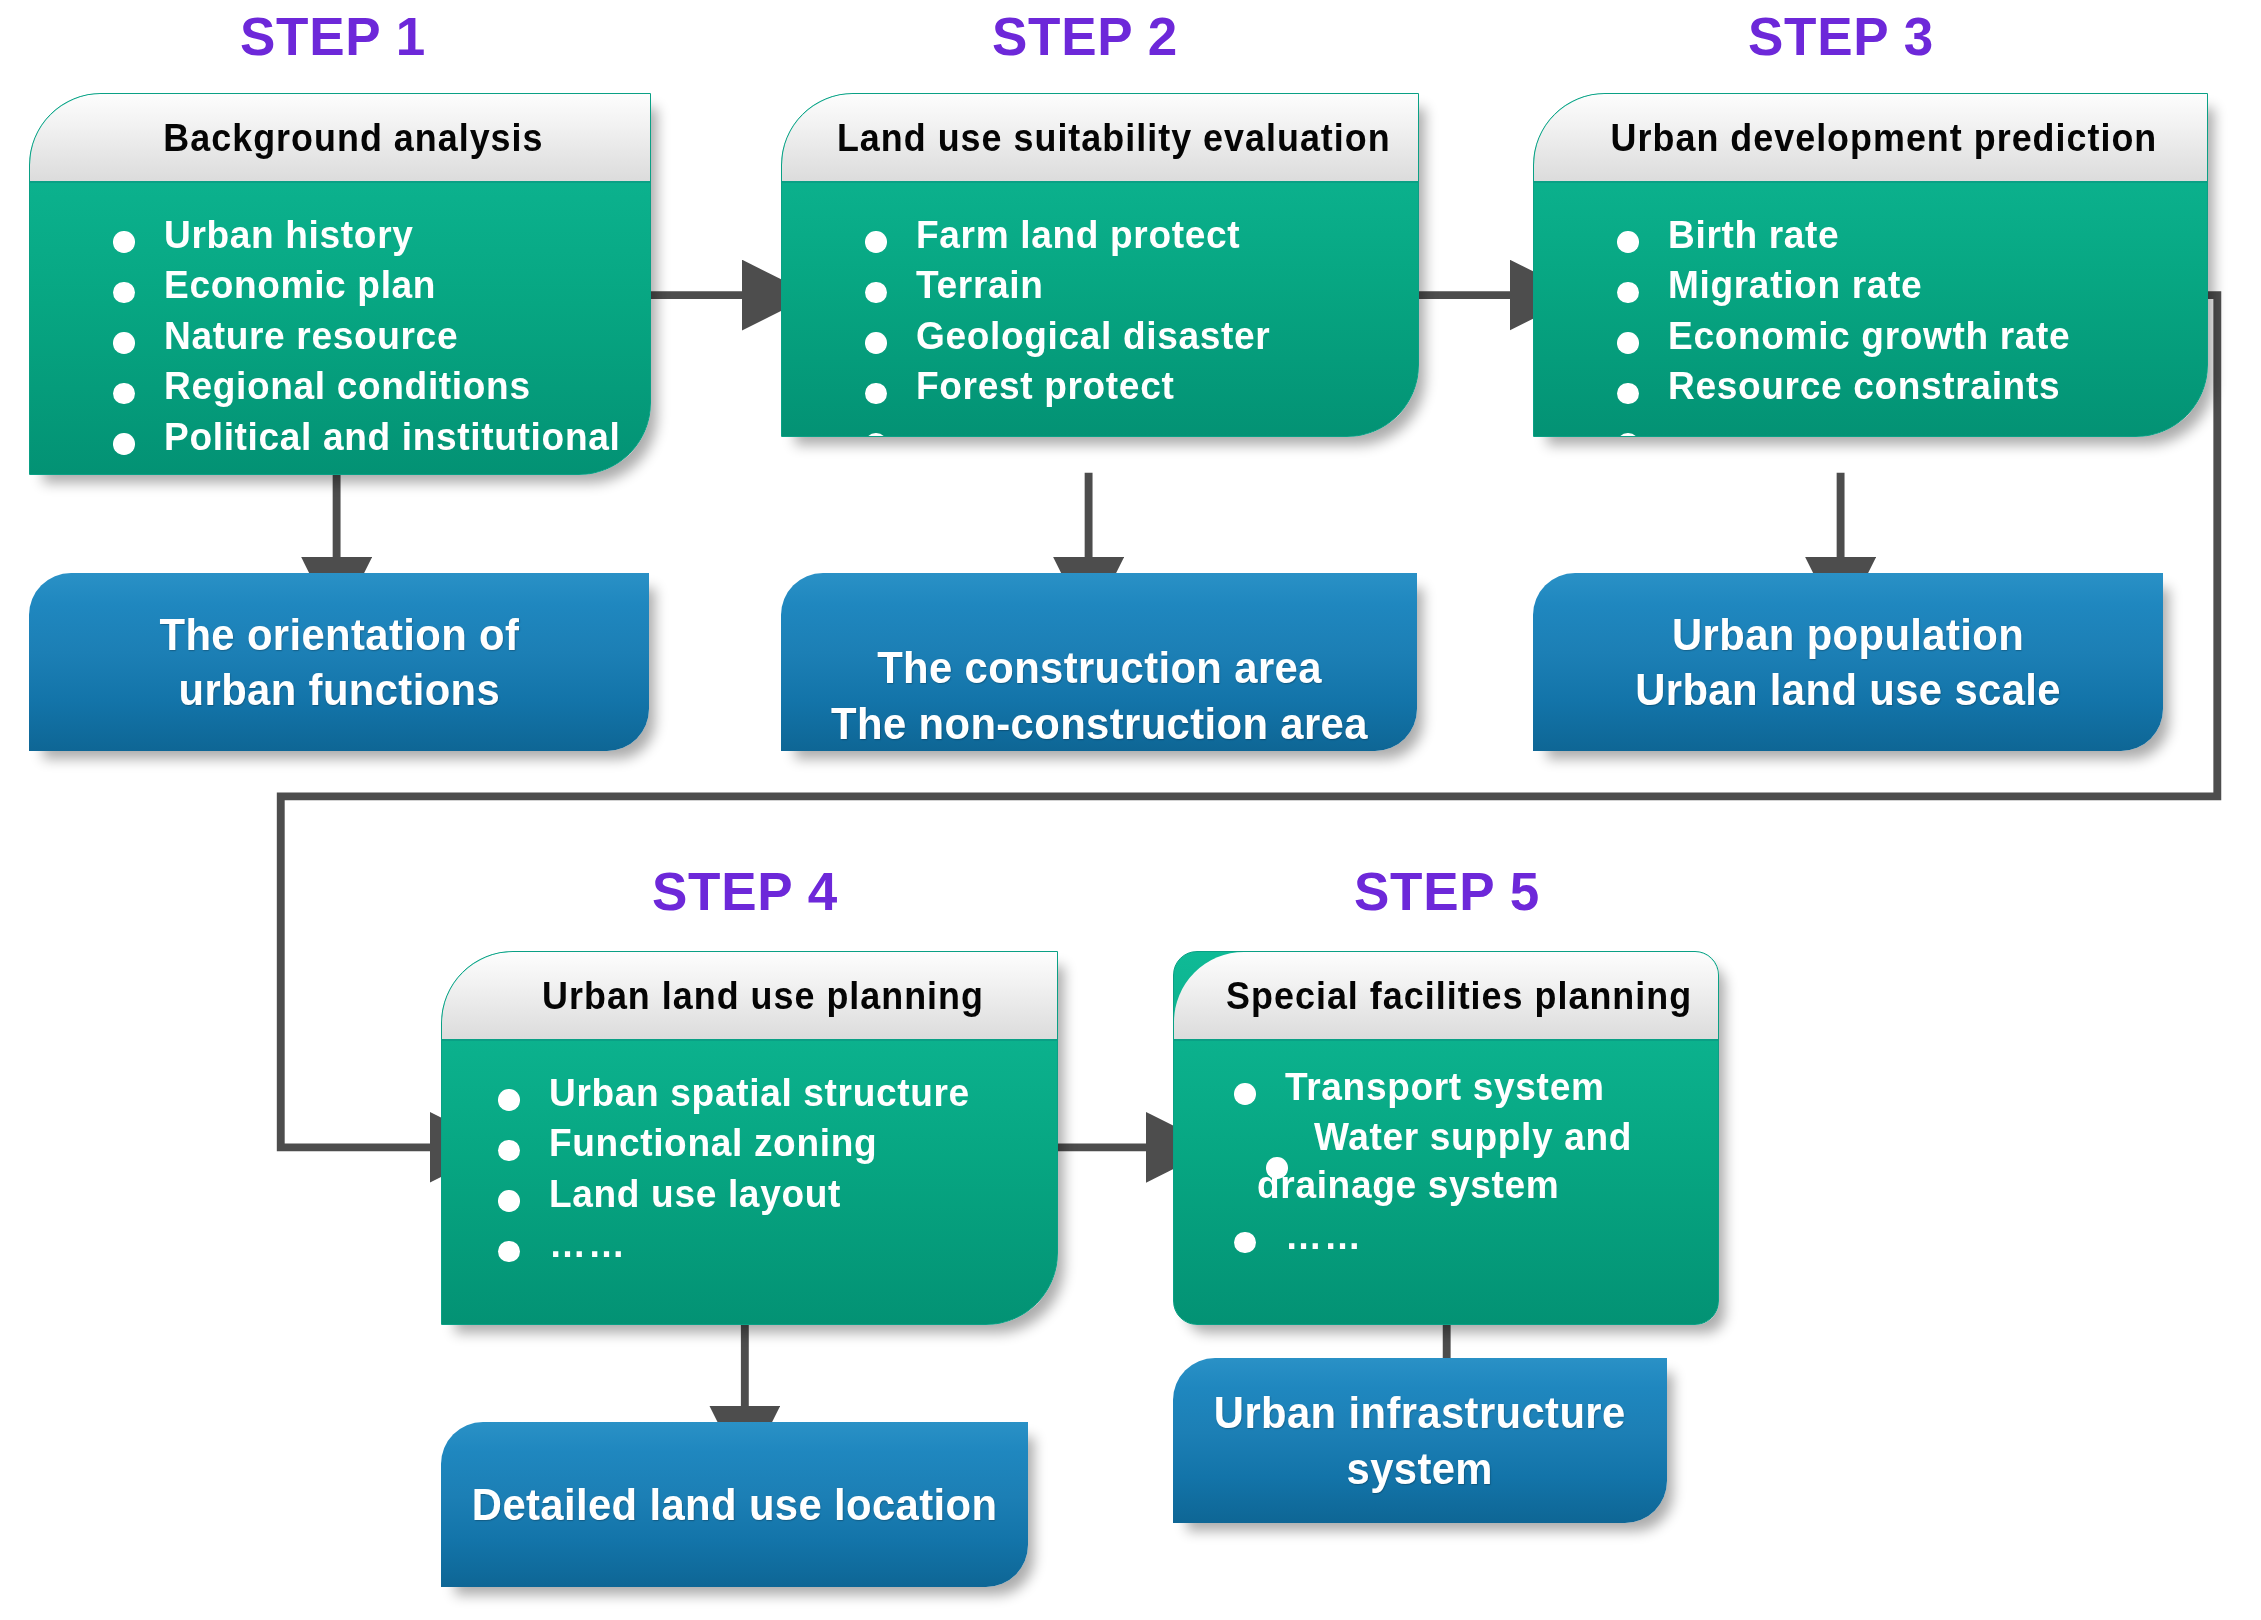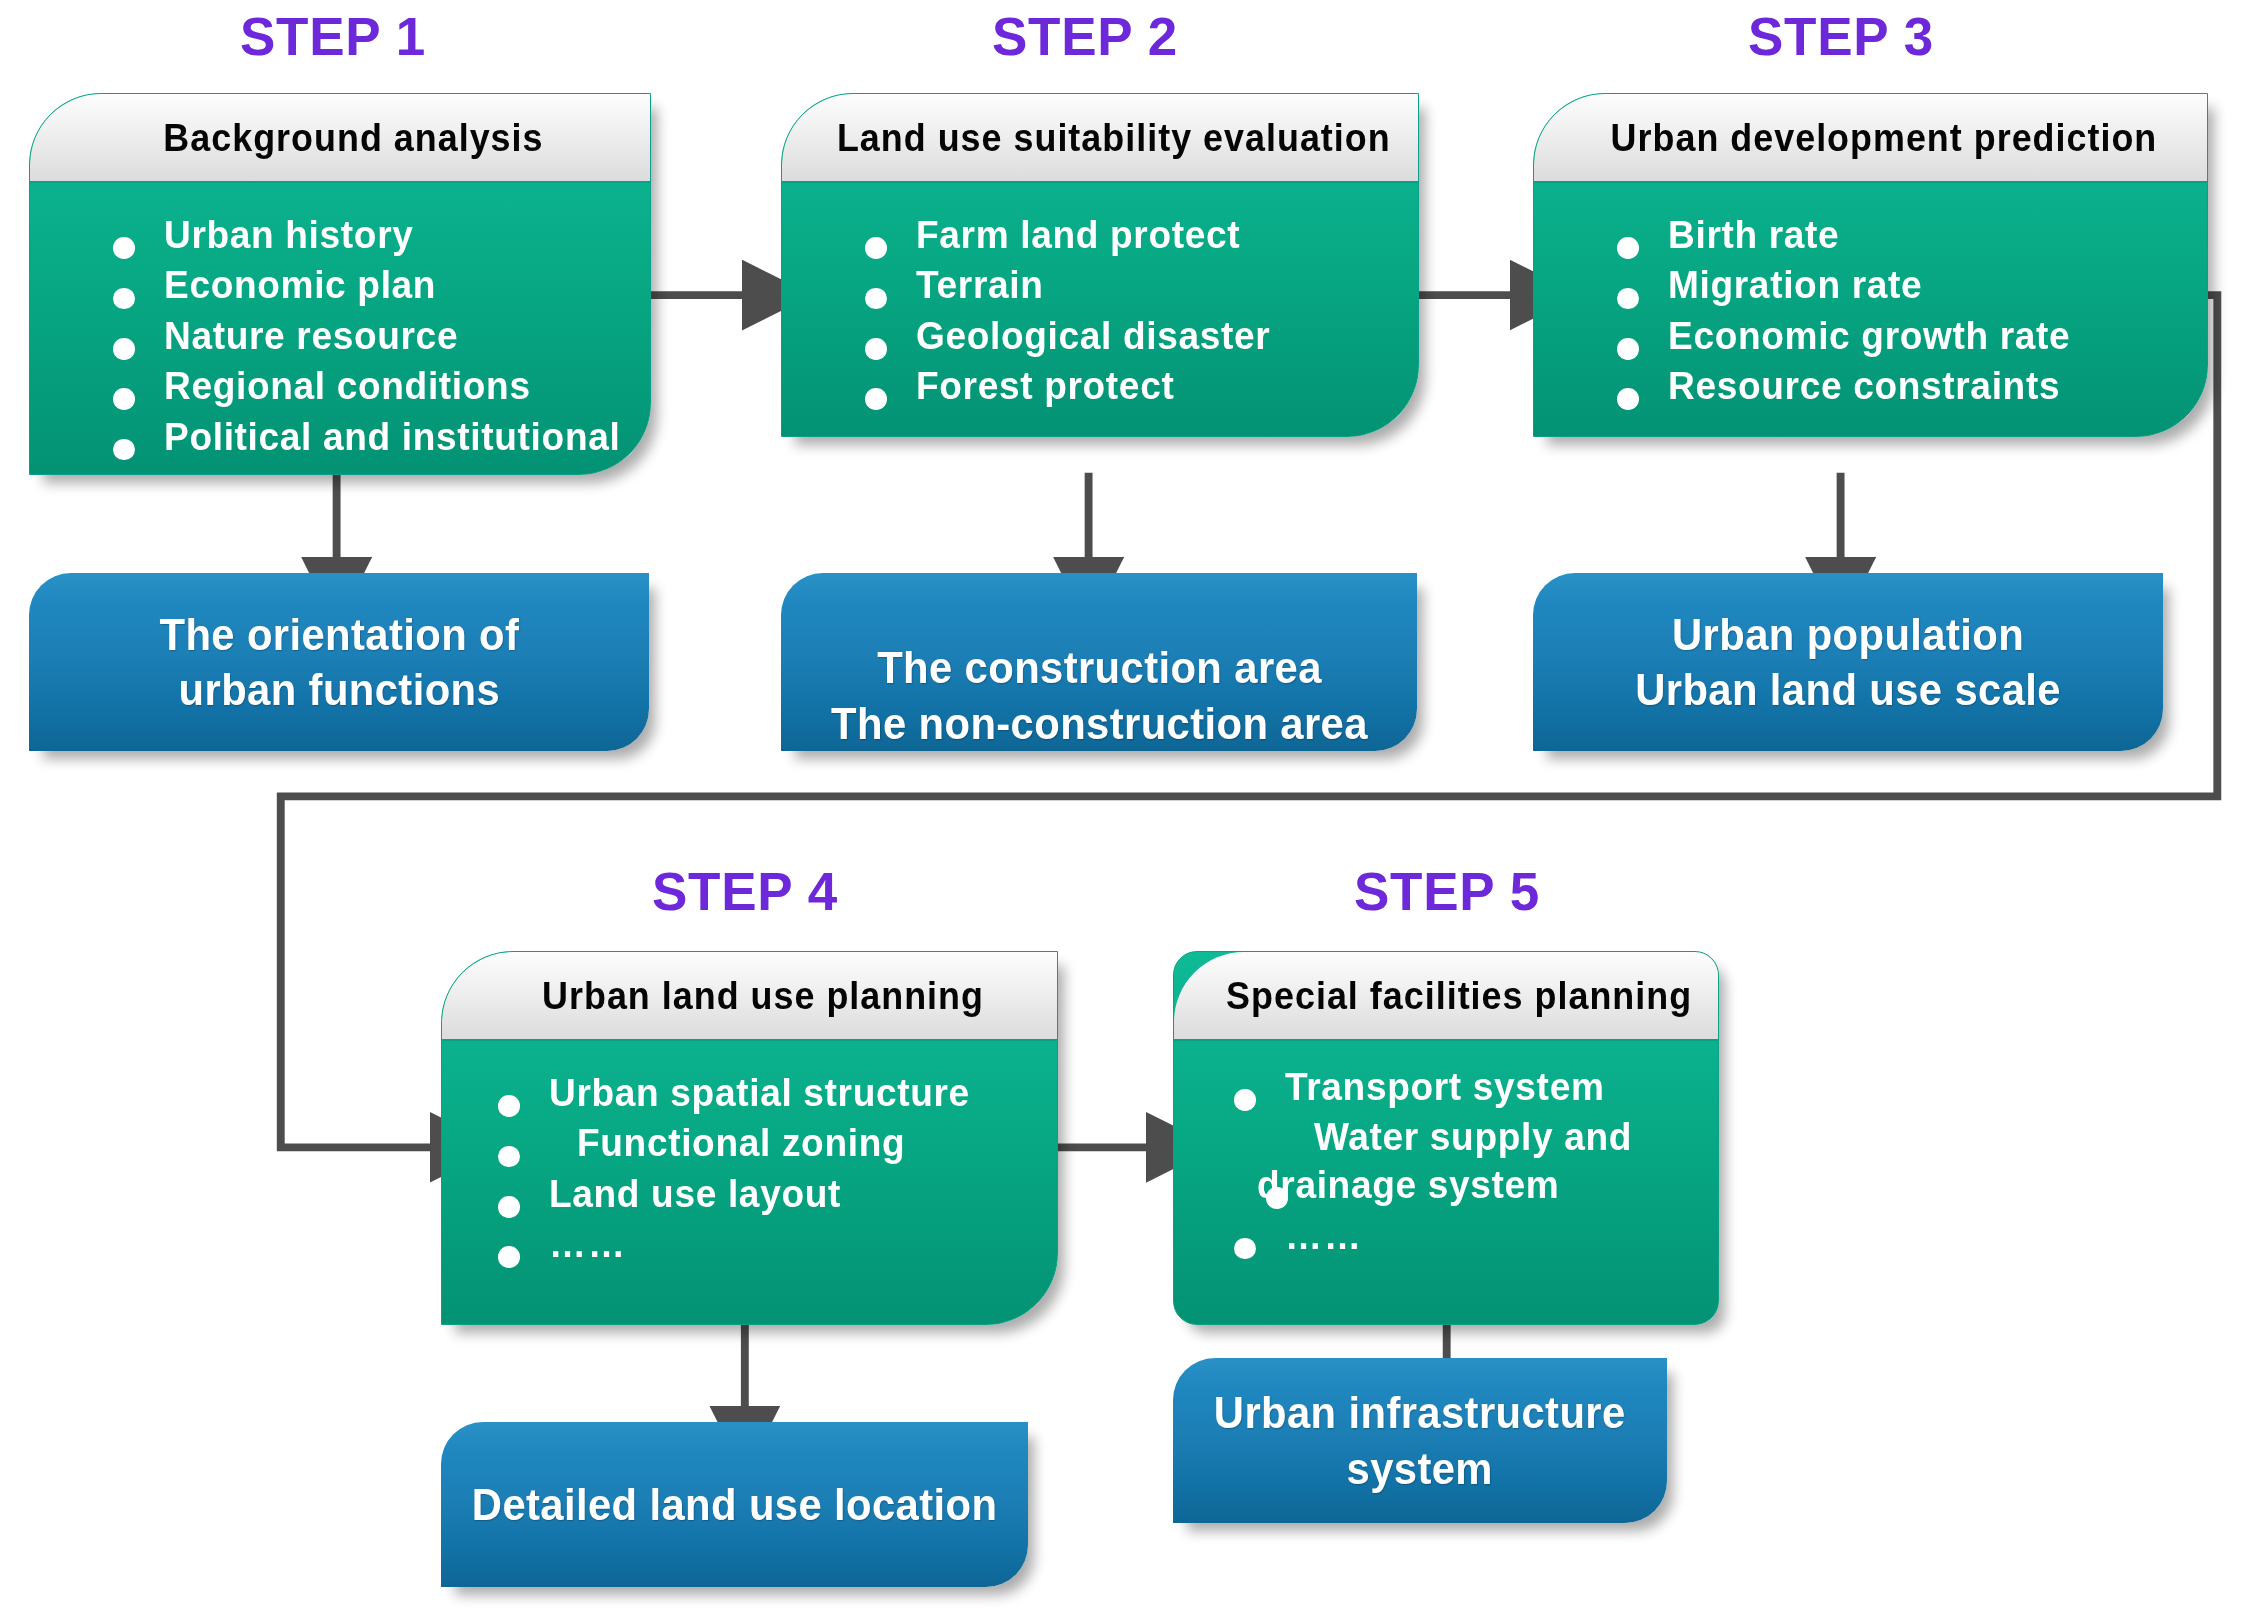--- a/index.html
+++ b/index.html
@@ -48,21 +48,21 @@
     padding-left:29px;
   }
   .card-body{
     position:absolute;
     left:0;right:0;
     top:87px;bottom:0;
     padding:30px 0 0 0;
   }
   .bullet-row{
     display:flex;
-    align-items:flex-end;
+    align-items:center;
     margin:0 0 2.9px 0;
     padding-left:83px;
   }
   .dot{
     width:21.5px;height:21.5px;
     border-radius:50%;
     background:#ffffff;
     flex:0 0 auto;
     margin-top:14.3px;
     margin-right:29px;
@@ -259,21 +259,21 @@
 
   <div class="card" style="left:441px;top:951px;width:587px;height:372px;padding-left:28px;">
     <div class="card-header">
       <span class="card-title">Urban  land  use  planning</span>
     </div>
     <div class="card-body">
       <div class="bullet-row" style="padding-left:56px;">
         <span class="dot"></span>
         <span class="bullet-text">Urban  spatial  structure</span>
       </div>
-      <div class="bullet-row" style="padding-left:56px;gap:28px;">
+      <div class="bullet-row" style="padding-left:56px;">
         <span class="dot"></span>
         <span class="bullet-text">Functional  zoning</span>
       </div>
       <div class="bullet-row" style="padding-left:56px;">
         <span class="dot"></span>
         <span class="bullet-text">Land  use  layout</span>
       </div>
       <div class="bullet-row" style="padding-left:56px;">
         <span class="dot"></span>
         <span class="bullet-text ellipsis">……</span>

